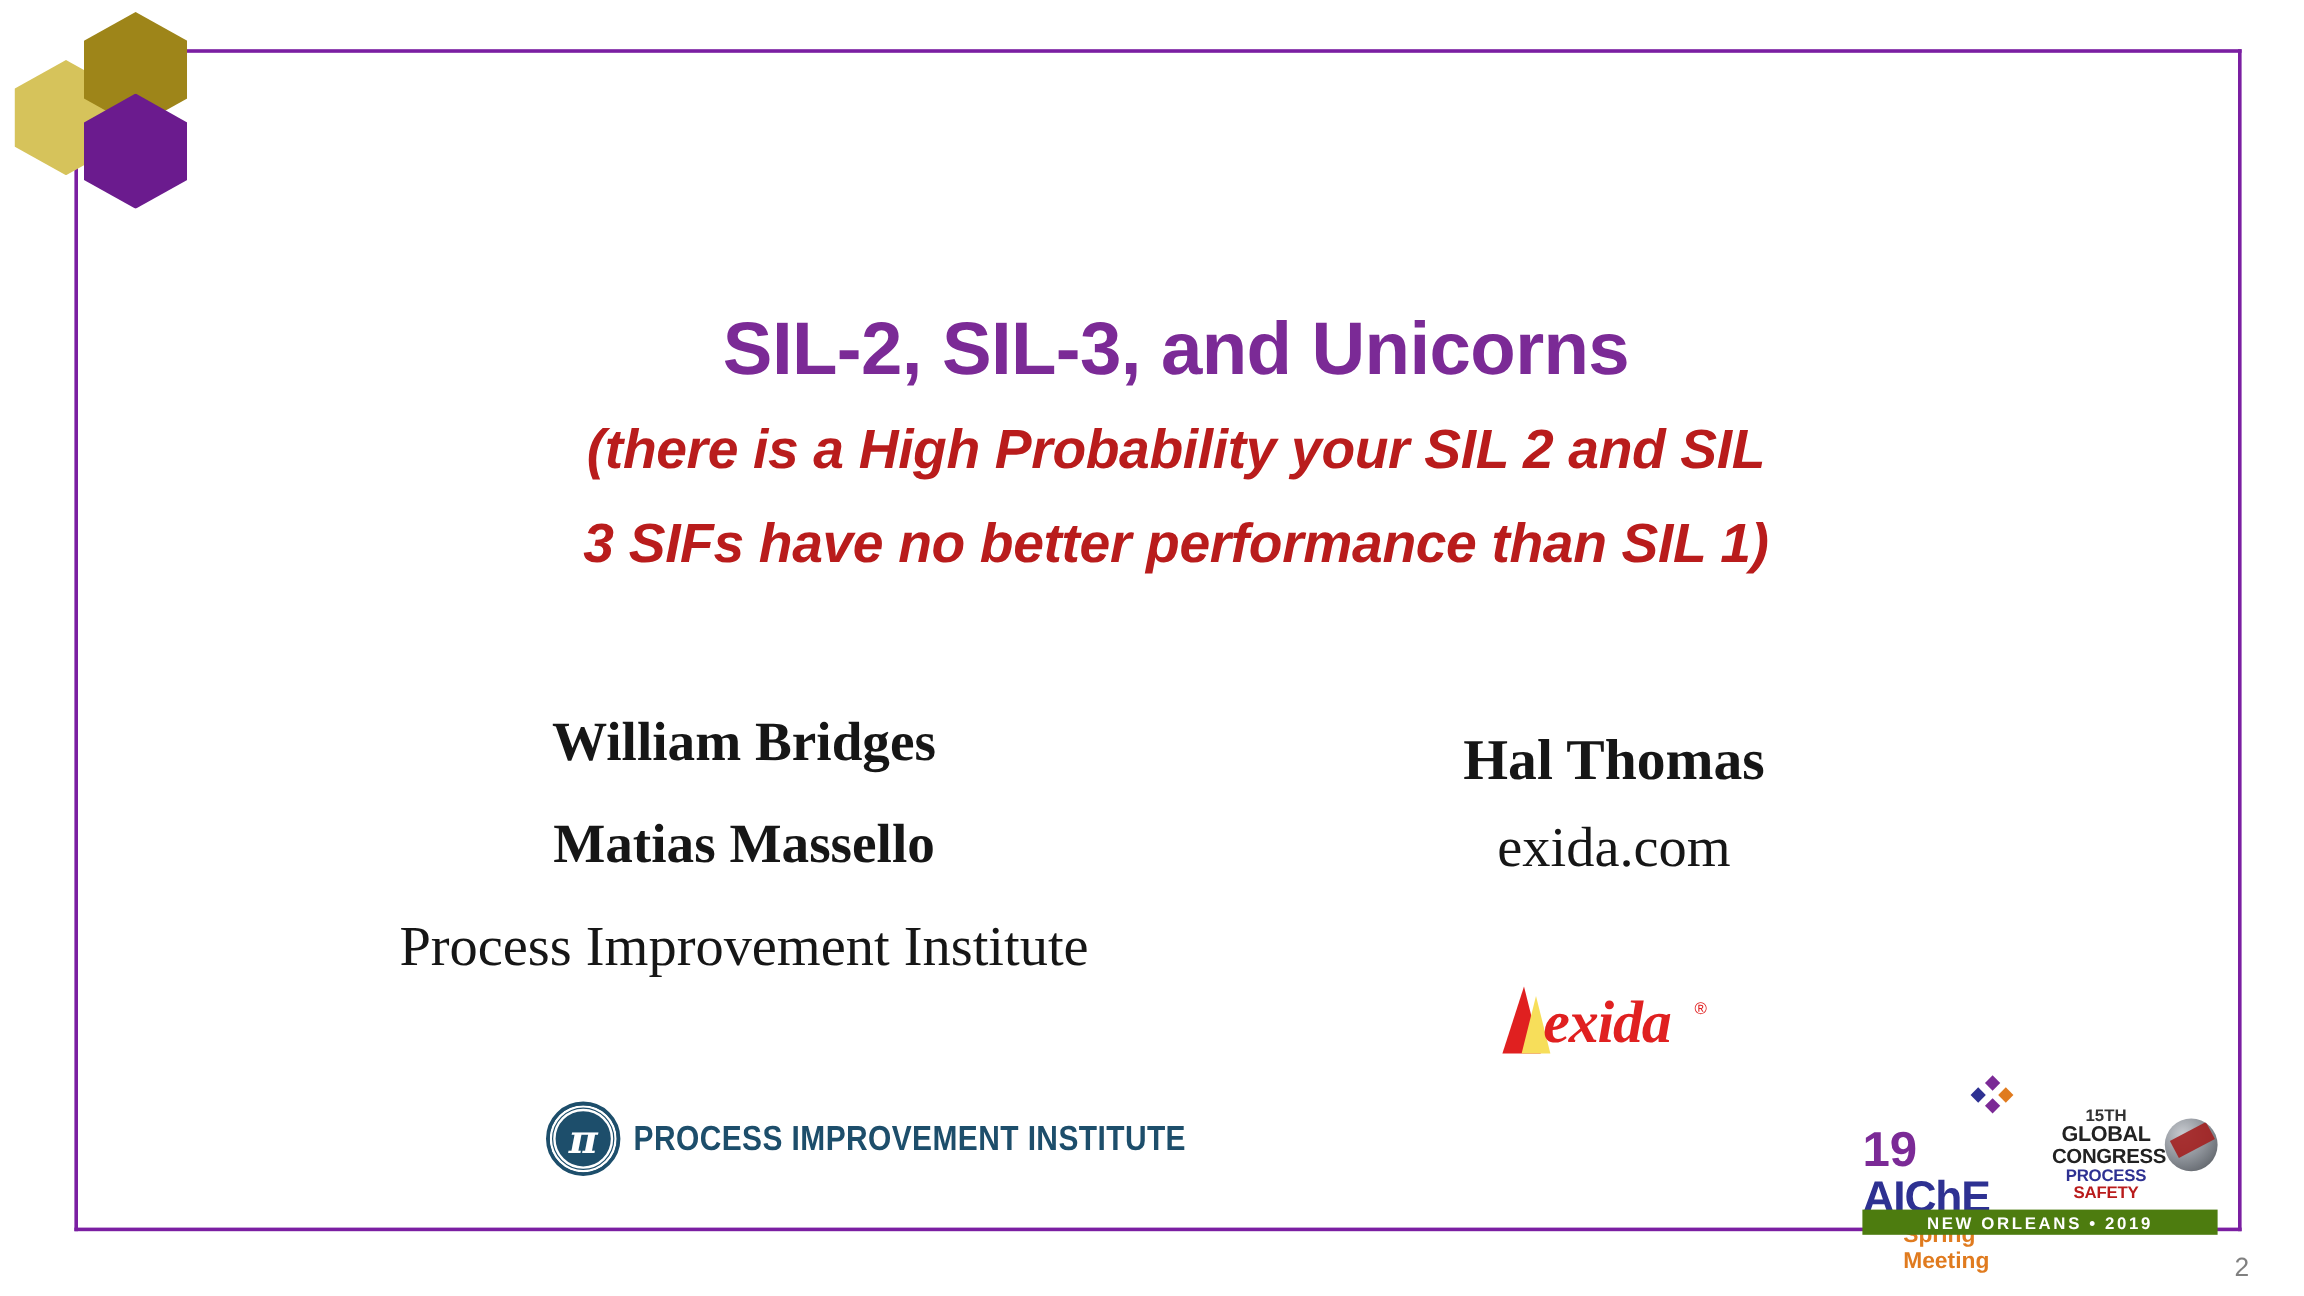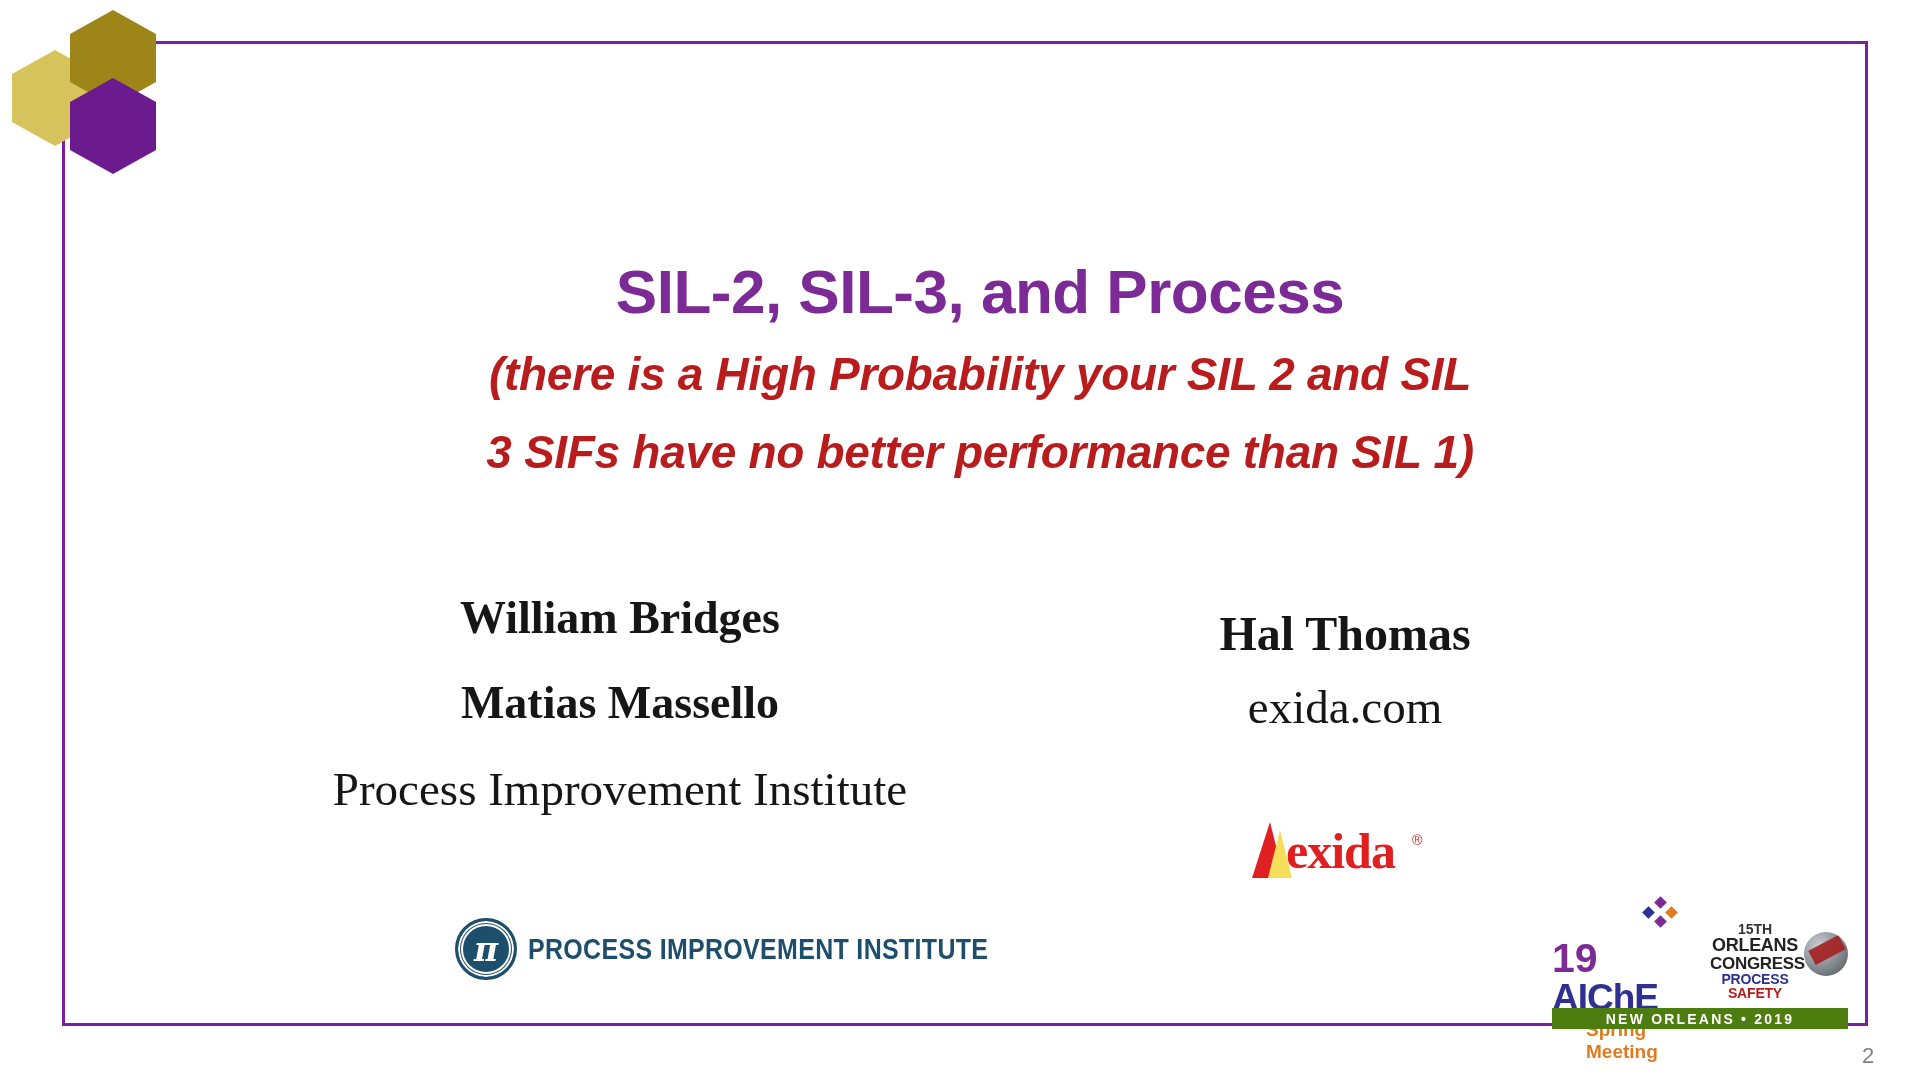--- a/index.html
+++ b/index.html
@@ -211,20 +211,21 @@
     width: 0; height: 0;
     border-left: 12px solid transparent;
     border-right: 12px solid transparent;
     border-bottom: 48px solid #F7DE5A;
   }
   #exida-logo .word {
     position: absolute;
     left: 34px;
     top: 6px;
     font-family: "Liberation Serif", serif;
+    font-style: italic;
     font-weight: bold;
     font-size: 50px;
     color: #E02020;
     line-height: 1;
     letter-spacing: -1px;
   }
   #exida-logo .reg {
     position: absolute;
     left: 160px;
     top: 12px;
@@ -383,21 +384,21 @@
   <div class="frame-top"></div>
   <div class="frame-right"></div>
   <div class="frame-bottom"></div>
   <div class="frame-left"></div>
 
   <div class="hex hex-gold-light"></div>
   <div class="hex hex-gold-dark"></div>
   <div class="hex hex-purple"></div>
 
   <div id="title-block">
-    <div id="main-title">SIL-2, SIL-3, and Process</div>
+    <div id="main-title">SIL-2, SIL-3, and Unicorns</div>
     <div id="sub-title">
       <div>(there is a High Probability your SIL 2 and SIL</div>
       <div>3 SIFs have no better performance than SIL 1)</div>
     </div>
   </div>
 
   <div id="authors-left">
     <div class="author-name">William Bridges</div>
     <div class="author-name">Matias Massello</div>
     <div class="org-name">Process Improvement Institute</div>
@@ -432,21 +433,21 @@
       <i style="left:12px; top:19px;background:#7B2A96;"></i>
     </div>
 
     <div id="aiche-left">
       <span id="aiche-19">19</span><span id="aiche-word">AIChE</span>
       <div id="aiche-spring">Spring Meeting</div>
     </div>
 
     <div id="aiche-right">
       <div class="gc-15">15TH</div>
-      <div class="gc-global">ORLEANS</div>
+      <div class="gc-global">GLOBAL</div>
       <div class="gc-congress">CONGRESS</div>
       <div class="gc-process">PROCESS</div>
       <div class="gc-safety">SAFETY</div>
     </div>
 
     <div id="gc-globe">
       <span class="sweep"></span>
     </div>
 
     <div id="aiche-bar">NEW ORLEANS • 2019</div>

